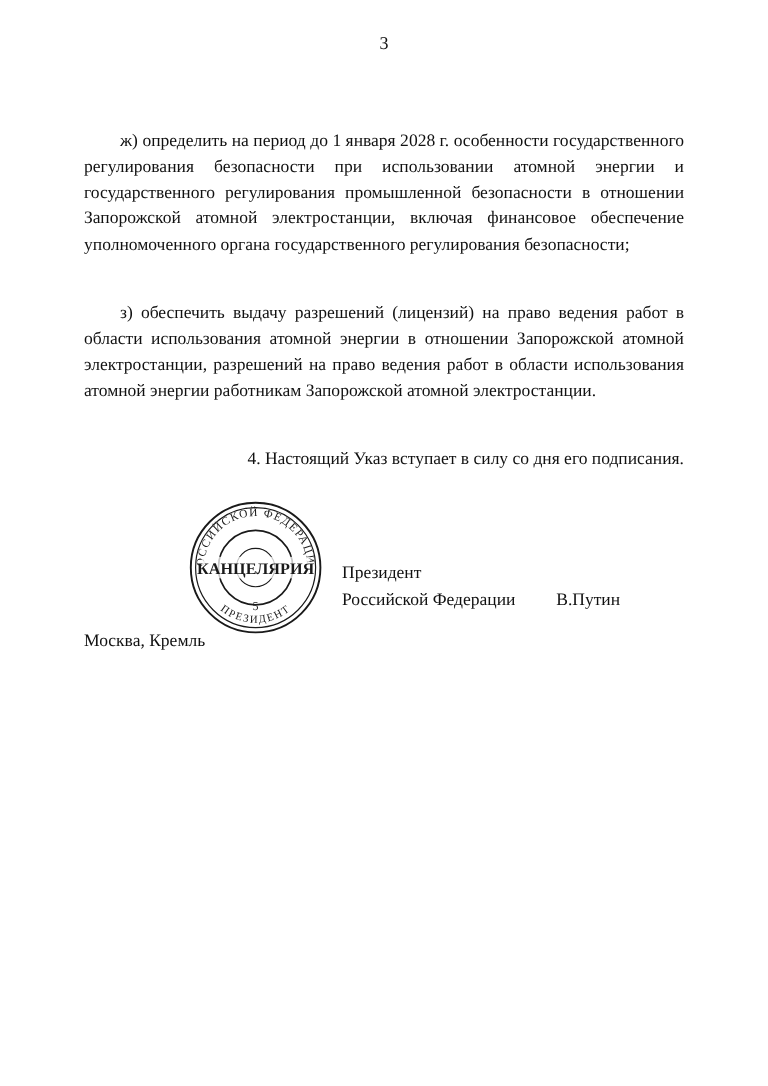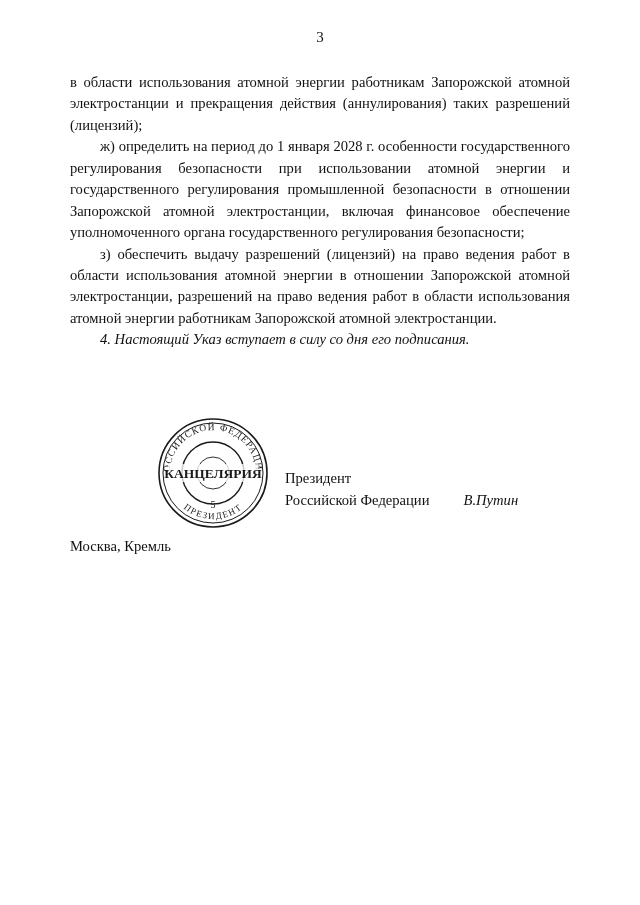--- a/index.html
+++ b/index.html
@@ -39,68 +39,65 @@
     line-height: 1.47;
     text-align: justify;
     text-justify: inter-word;
   }
   .para {
     margin: 0 0 0 0;
     text-align: justify;
   }
   .para.indent {
     text-indent: 30px;
+    margin-top: 36px;
   }
   .para:last-child {
-    text-align: left;
-    font-style: italic;
+    text-align: right;
   }
   .signature-block {
     position: absolute;
     top: 468px;
     left: 285px;
     font-size: 14.6px;
     line-height: 1.5;
   }
   .sign-name {
     display: inline-block;
     margin-left: 34px;
-    font-style: italic;
   }
   .stamp {
     position: absolute;
     top: 412px;
     left: 152px;
     width: 122px;
     height: 122px;
   }
   .stamp svg {
     display: block;
   }
   .footer-block {
     position: absolute;
     top: 524px;
     left: 70px;
     font-size: 14.6px;
     line-height: 1.42;
   }
   .footer-block div {
     white-space: nowrap;
-    margin-top: 12px;
   }
 </style>
 </head>
 <body>
 
 <div class="page">
 
   <div class="page-number">3</div>
 
   <div class="body-text">
-    <p class="para">в области использования атомной энергии работникам Запорожской атомной электростанции и прекращения действия (аннулирования) таких разрешений (лицензий);</p>
     <p class="para indent">ж) определить на период до 1 января 2028 г. особенности государственного регулирования безопасности при использовании атомной энергии и государственного регулирования промышленной безопасности в отношении Запорожской атомной электростанции, включая финансовое обеспечение уполномоченного органа государственного регулирования безопасности;</p>
     <p class="para indent">з) обеспечить выдачу разрешений (лицензий) на право ведения работ в области использования атомной энергии в отношении Запорожской атомной электростанции, разрешений на право ведения работ в области использования атомной энергии работникам Запорожской атомной электростанции.</p>
     <p class="para indent">4. Настоящий Указ вступает в силу со дня его подписания.</p>
   </div>
 
   <div class="stamp">
     <svg width="122" height="122" viewBox="0 0 122 122" xmlns="http://www.w3.org/2000/svg">
       <defs>
         <path id="arcTop" d="M 18,61 A 43,43 0 0 1 104,61"></path>
         <path id="arcBottom" d="M 15,61 A 46,46 0 0 0 107,61"></path>

